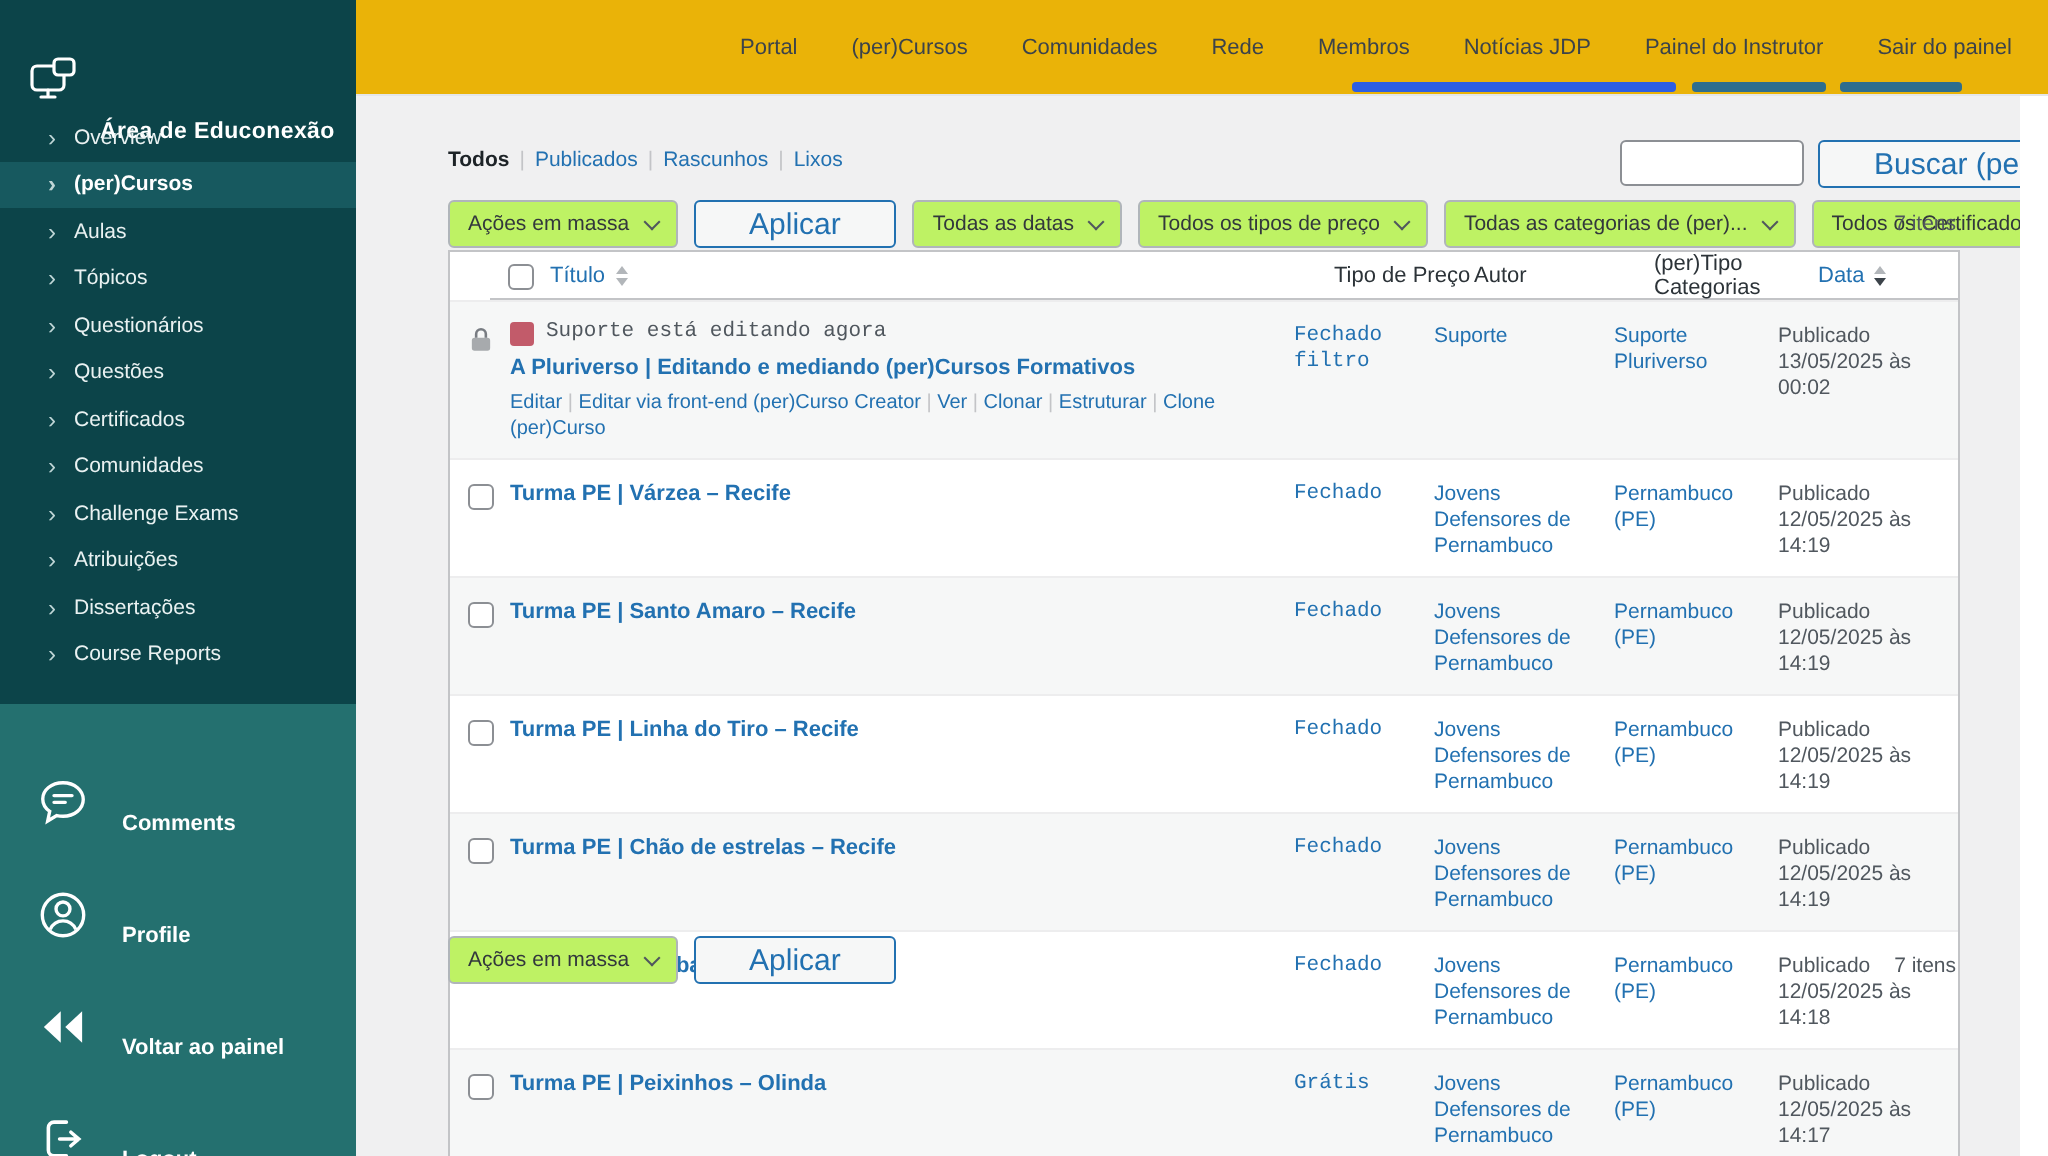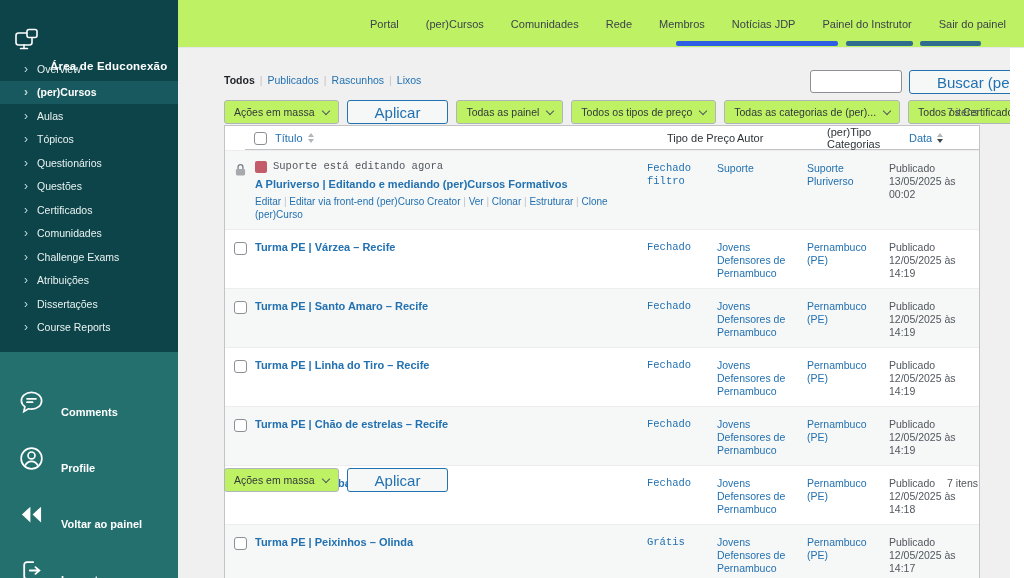--- a/index.html
+++ b/index.html
@@ -13,21 +13,21 @@
   .logo-text { font-size:11.5px; font-weight:bold; letter-spacing:.2px;margin-top:48px; }
   .menu { position:absolute; top:57px; left:0; width:178px; }
   .menu-item { height:23.5px; display:flex; align-items:center; padding-left:24px; gap:9px; color:#eaf2f2; font-size:10.5px; cursor:pointer; }
   .menu-item .chev { font-size:12px; line-height:10px; color:#bfd6d6; }
   .menu-item.active { background:#17595f; font-weight:bold; color:#fff; }
   .sidebar-footer { position:absolute; top:352px; left:0; width:178px; padding-top:10px; }
   .sf-item { height:56px; display:flex; align-items:flex-end; padding-left:18px; gap:16px; color:#fff; font-size:11px; font-weight:bold; cursor:pointer; }
   .sf-item svg { flex:0 0 auto; }
 
   
-  .topbar { position:absolute; left:178px; top:0; width:846px; height:48px; background:#bef264; border-bottom:1px solid #e4e6e9; display:flex; align-items:center; justify-content:flex-end; gap:27px; padding-right:18px; z-index:4; }
+  .topbar { position:absolute; left:178px; top:0; width:846px; height:48px; background:#eab308; border-bottom:1px solid #e4e6e9; display:flex; align-items:center; justify-content:flex-end; gap:27px; padding-right:18px; z-index:4; }
   .topnav-item { font-size:11px; color:#3c434a; white-space:nowrap; cursor:pointer; }
   .hbar { position:absolute; top:41px; height:5px; border-radius:2px; z-index:6; }
 
   
   .views { position:absolute; left:224px; top:74px; font-size:10.5px; color:#2271b1; }
   .views .view-link { cursor:pointer; color:#2271b1; }
   .views .view-link.active { color:#1d2327; font-weight:bold; cursor:default; }
   .views .sep { color:#c3c4c7; padding:0 5px; }
 
   .search-input { position:absolute; left:810px; top:70px; width:92px; height:23px; border:1px solid #8c8f94; border-radius:3px; background:#fff; font-size:11px; padding:0 6px; }
@@ -193,21 +193,21 @@
 <input class="search-input" value="" style="">
 <button class="btn search-btn">Buscar (per)Cursos</button>
 
 <div class="filter-row" id="filter-row">
     <div class="select">
       <span>Ações em massa</span>
       <span class="chevdn"></span>
     </div>
     <button class="btn">Aplicar</button>
     <div class="select">
-      <span>Todas as painel</span>
+      <span>Todas as datas</span>
       <span class="chevdn"></span>
     </div>
     <div class="select">
       <span>Todos os tipos de preço</span>
       <span class="chevdn"></span>
     </div>
     <div class="select">
       <span>Todas as categorias de (per)...</span>
       <span class="chevdn"></span>
     </div>

